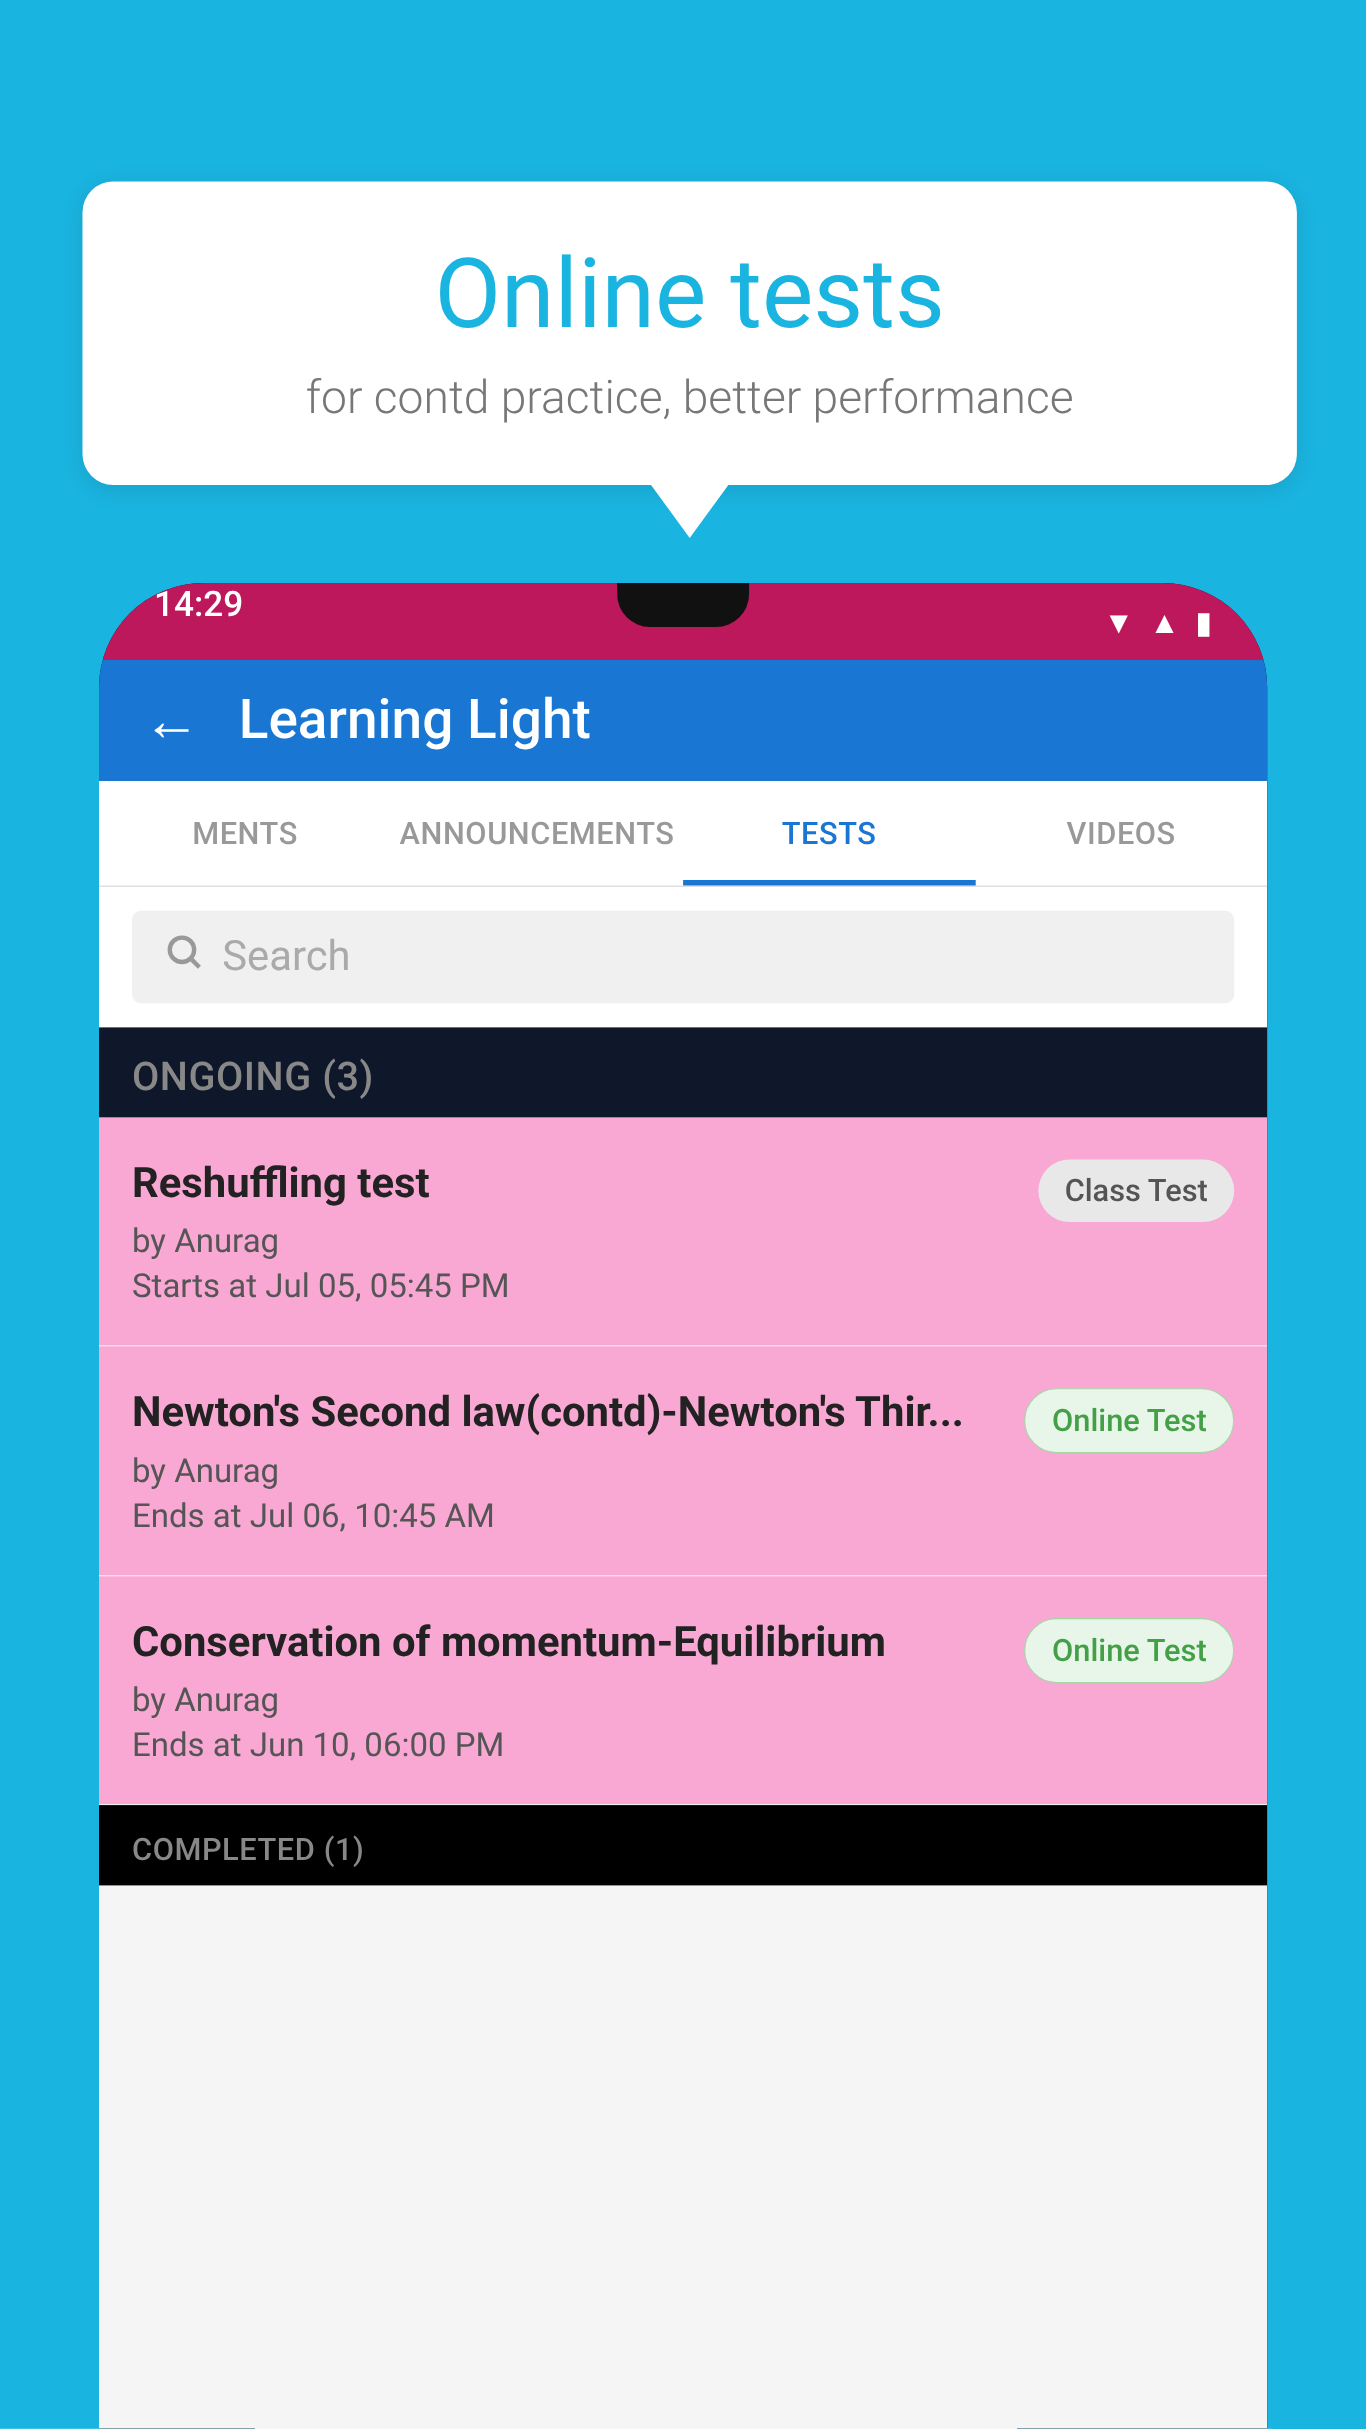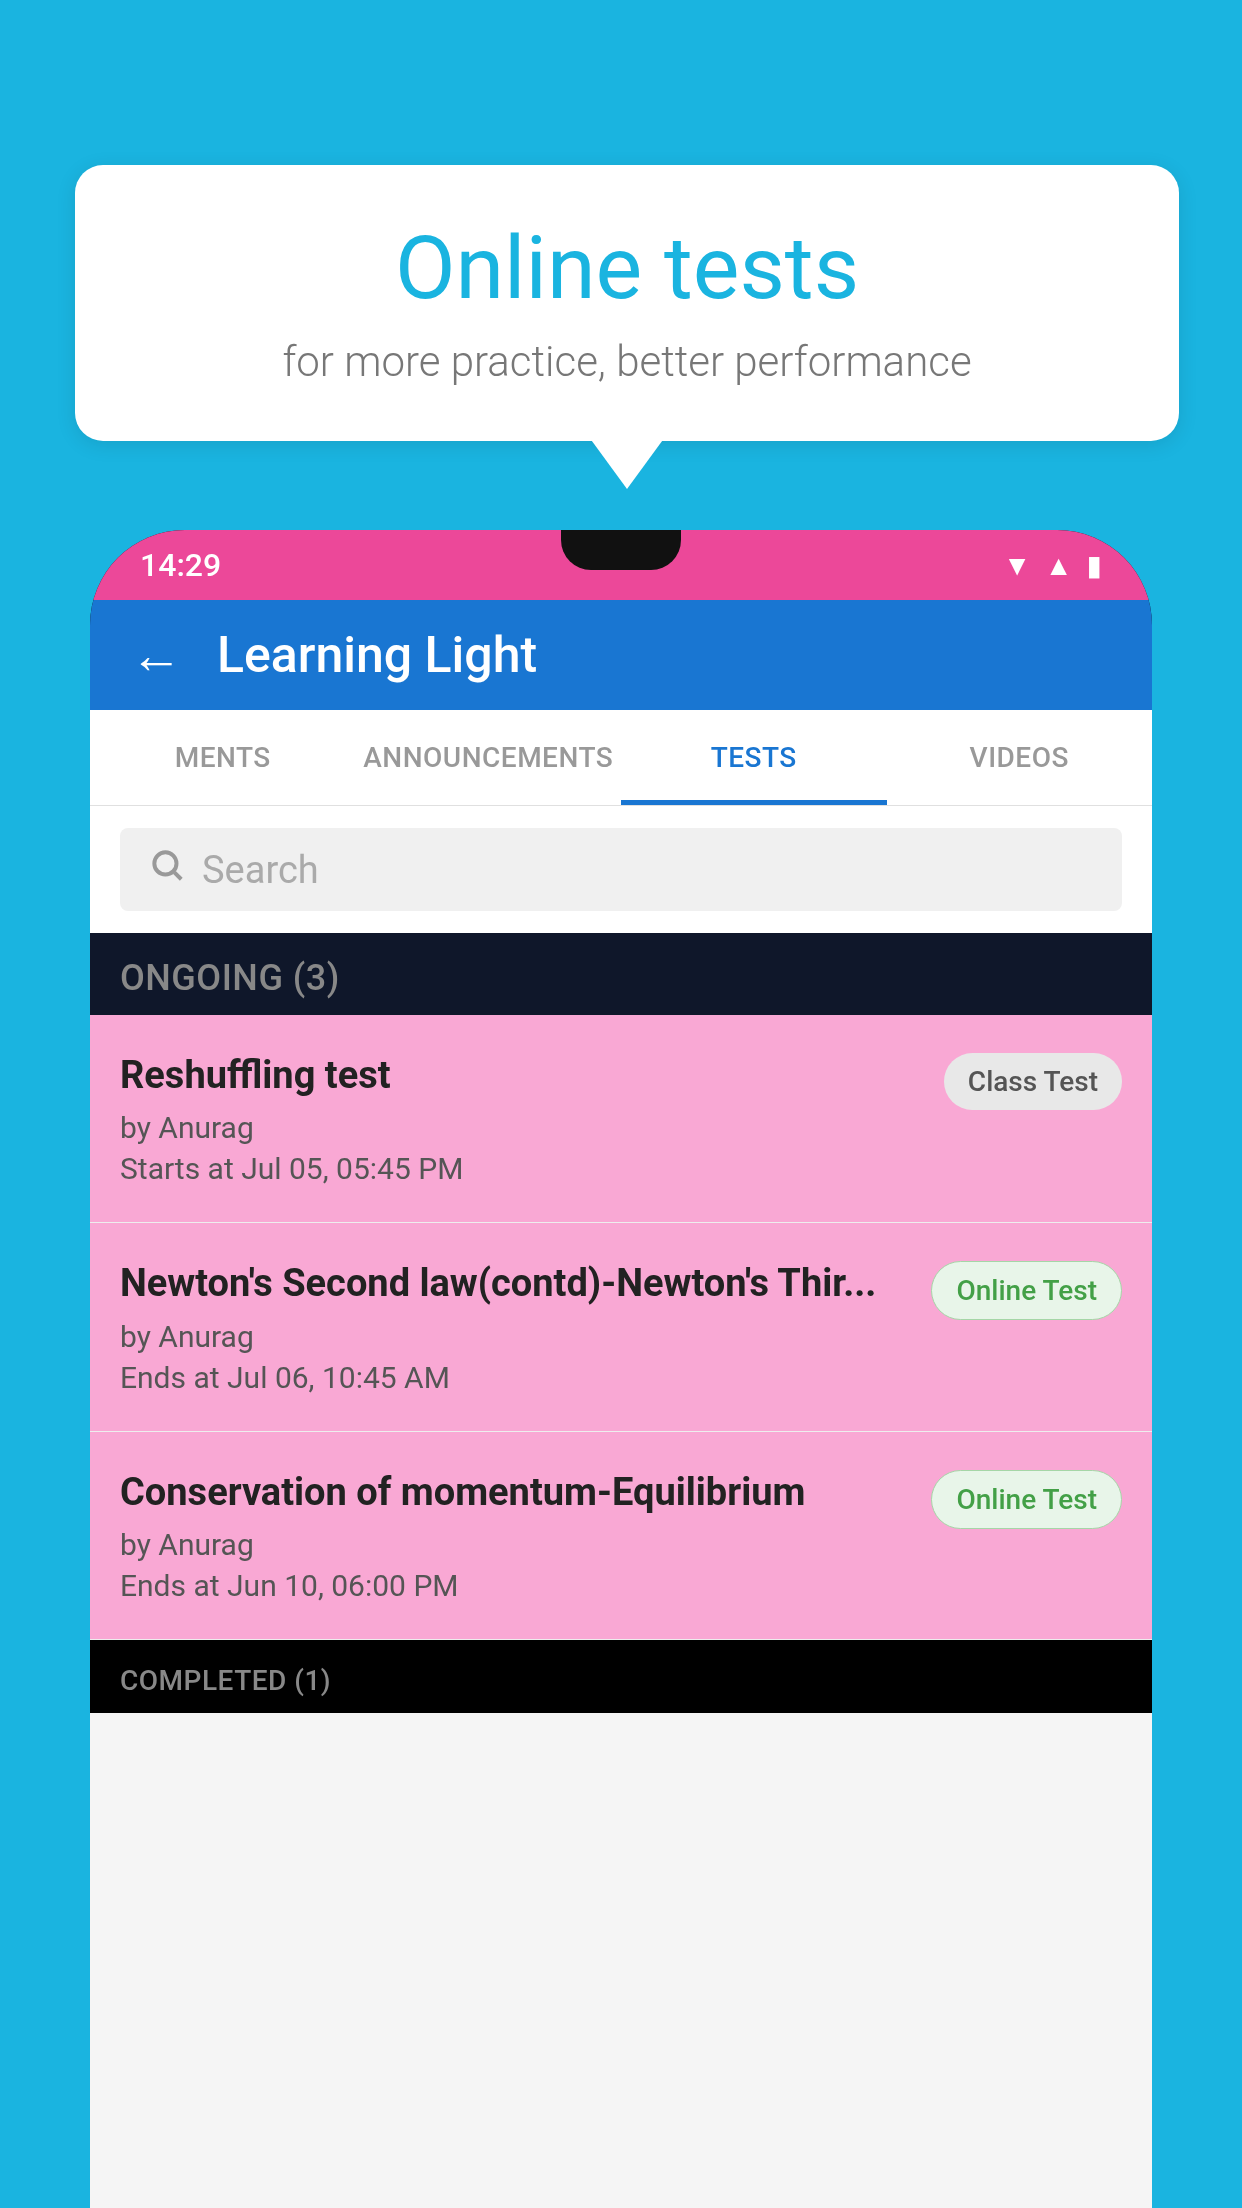--- a/index.html
+++ b/index.html
@@ -59,24 +59,23 @@
       right: 90px;
       bottom: 0;
       background: #111;
       border-radius: 95px 95px 0 0;
       padding: 0;
       overflow: hidden;
     }
 
     
     .status-bar {
-      background: #ec4899;
+      background: #be185d;
       height: 70px;
       display: flex;
-      align-items: center;
       justify-content: space-between;
       padding: 0 50px;
       position: relative;
     }
 
     .status-time {
       color: white;
       font-size: 32px;
       font-weight: 500;
     }
@@ -271,21 +270,21 @@
       font-weight: 500;
       letter-spacing: 0.5px;
       background: #000000;
     }
   </style>
 </head>
 <body>
 
 <div class="speech-bubble">
   <div class="bubble-title">Online tests</div>
-  <div class="bubble-subtitle">for more practice, better performance</div>
+  <div class="bubble-subtitle">for contd practice, better performance</div>
 </div>
 
 <div class="phone-frame">
 
   <div class="status-bar">
     <div class="notch"></div>
     <span class="status-time">14:29</span>
     <div class="status-icons">
       <span class="status-icon">▼</span>
       <span class="status-icon">▲</span>

